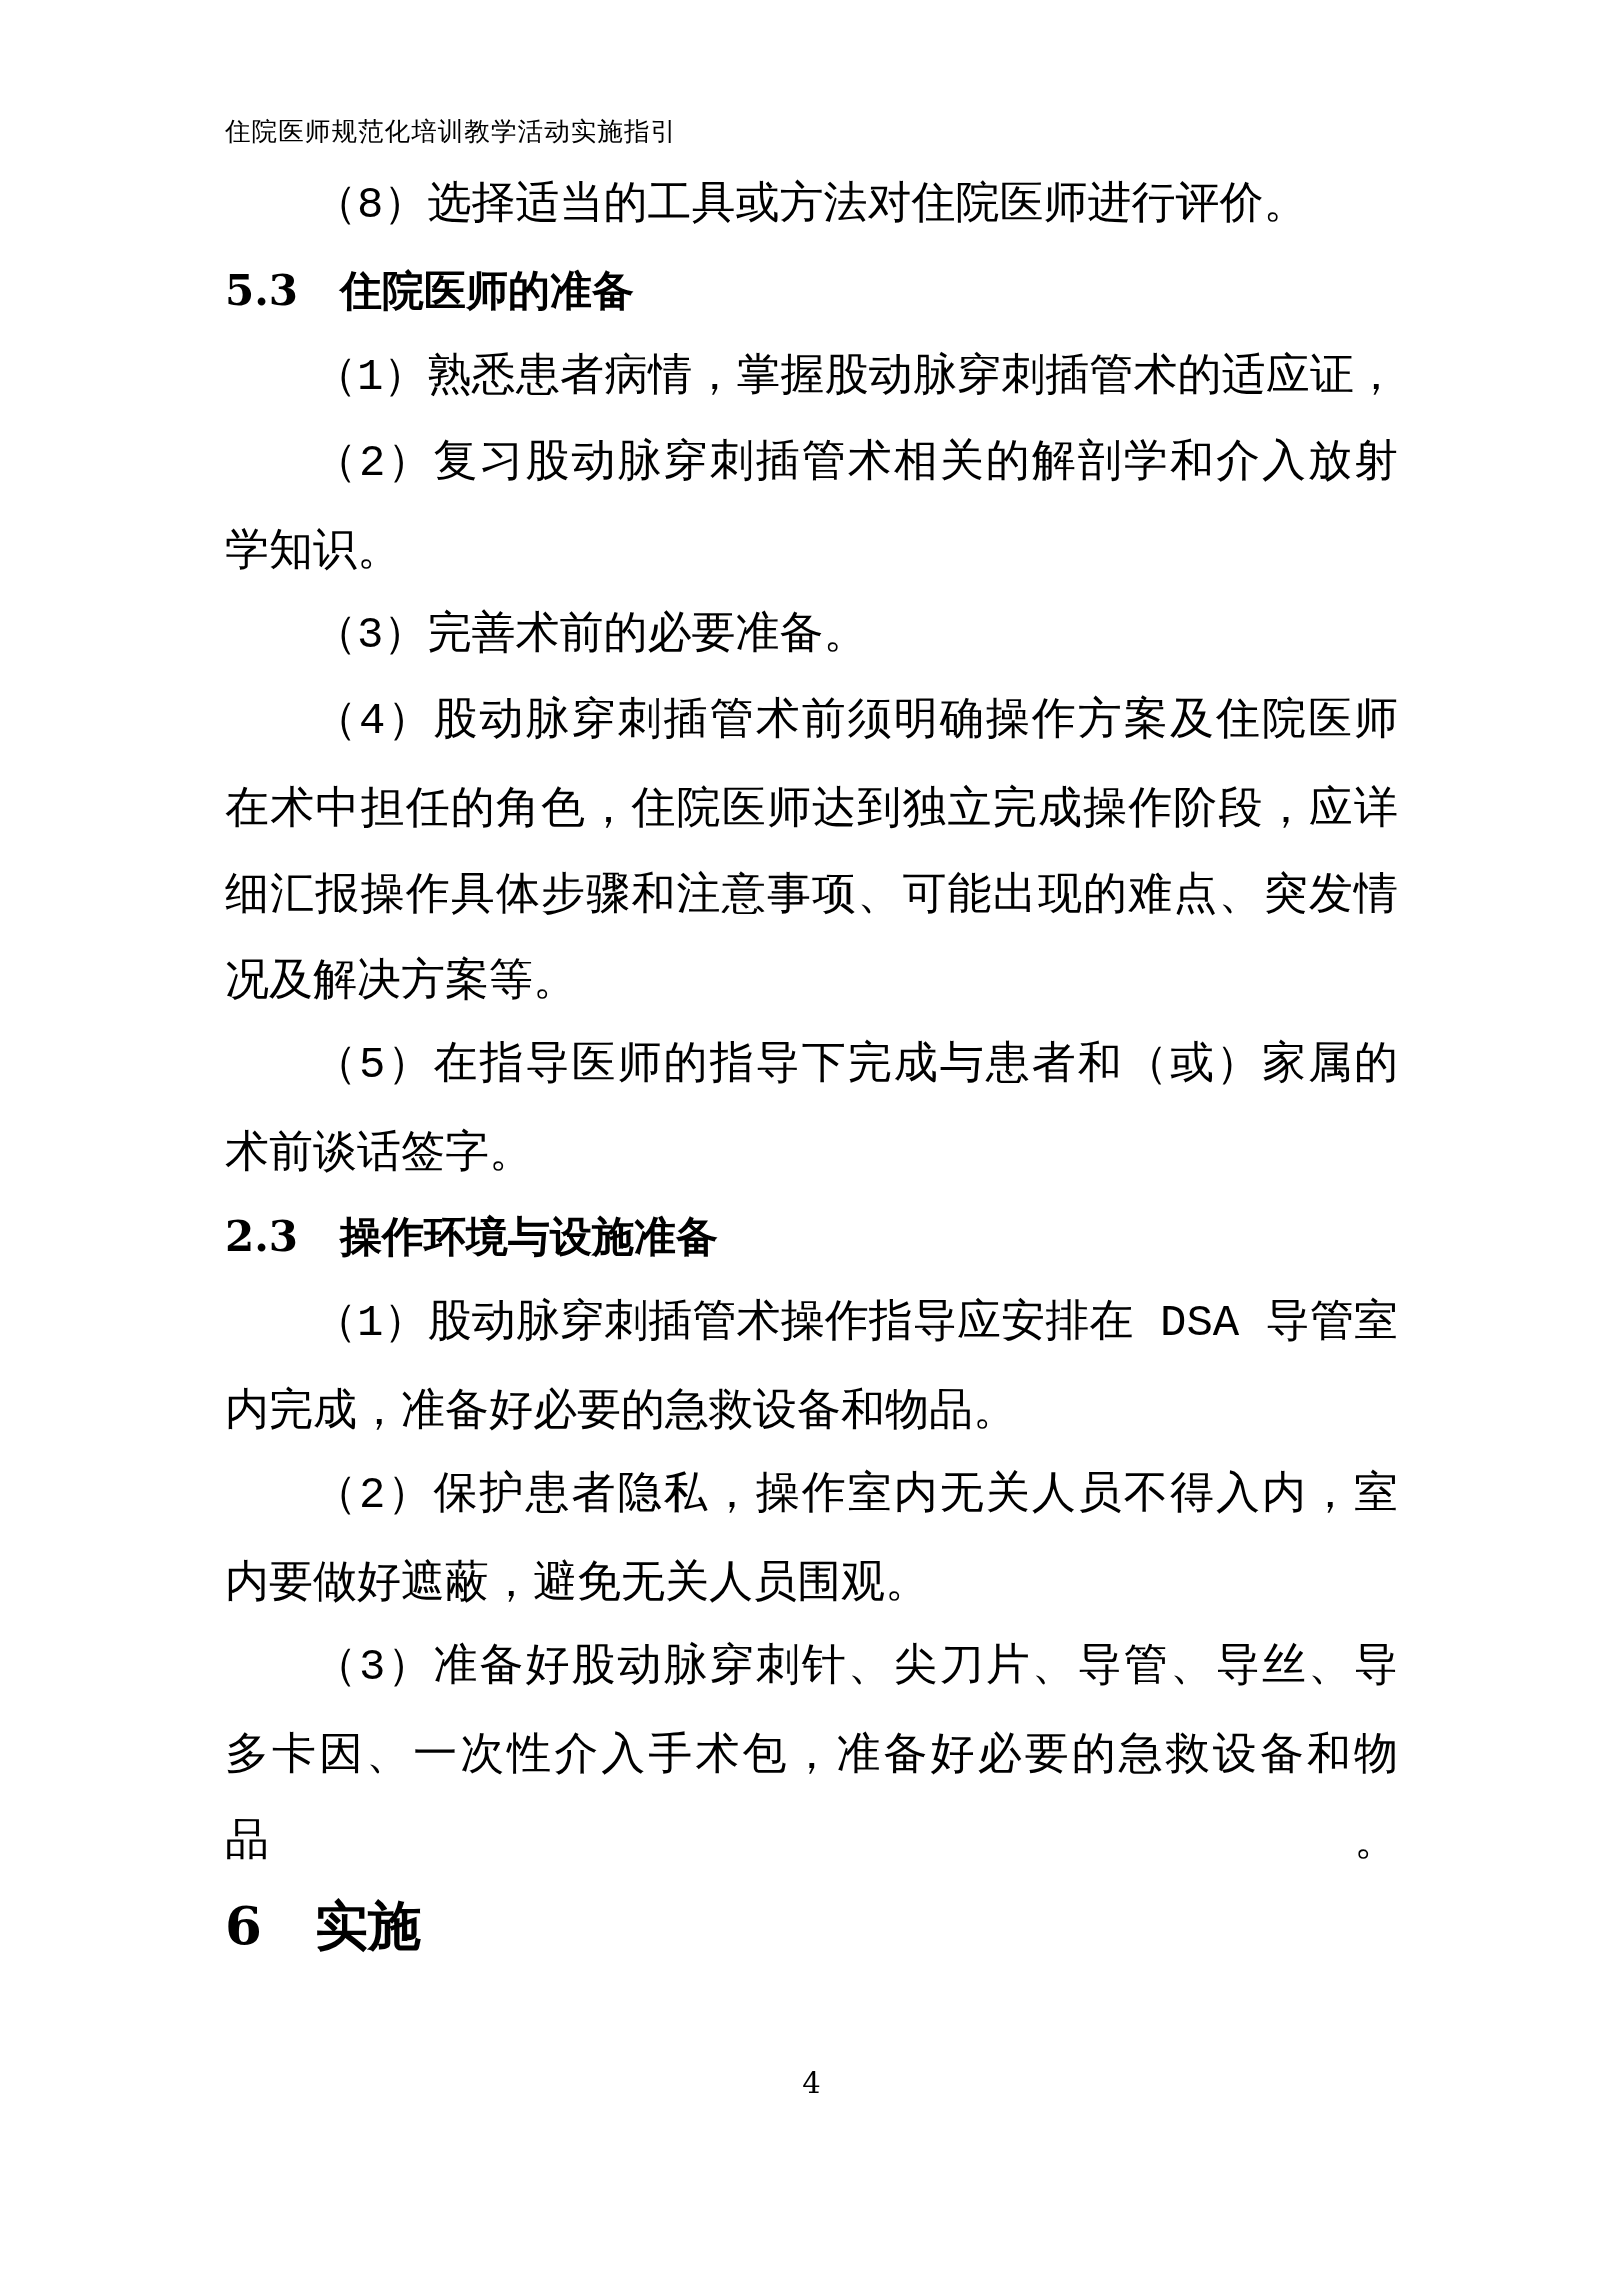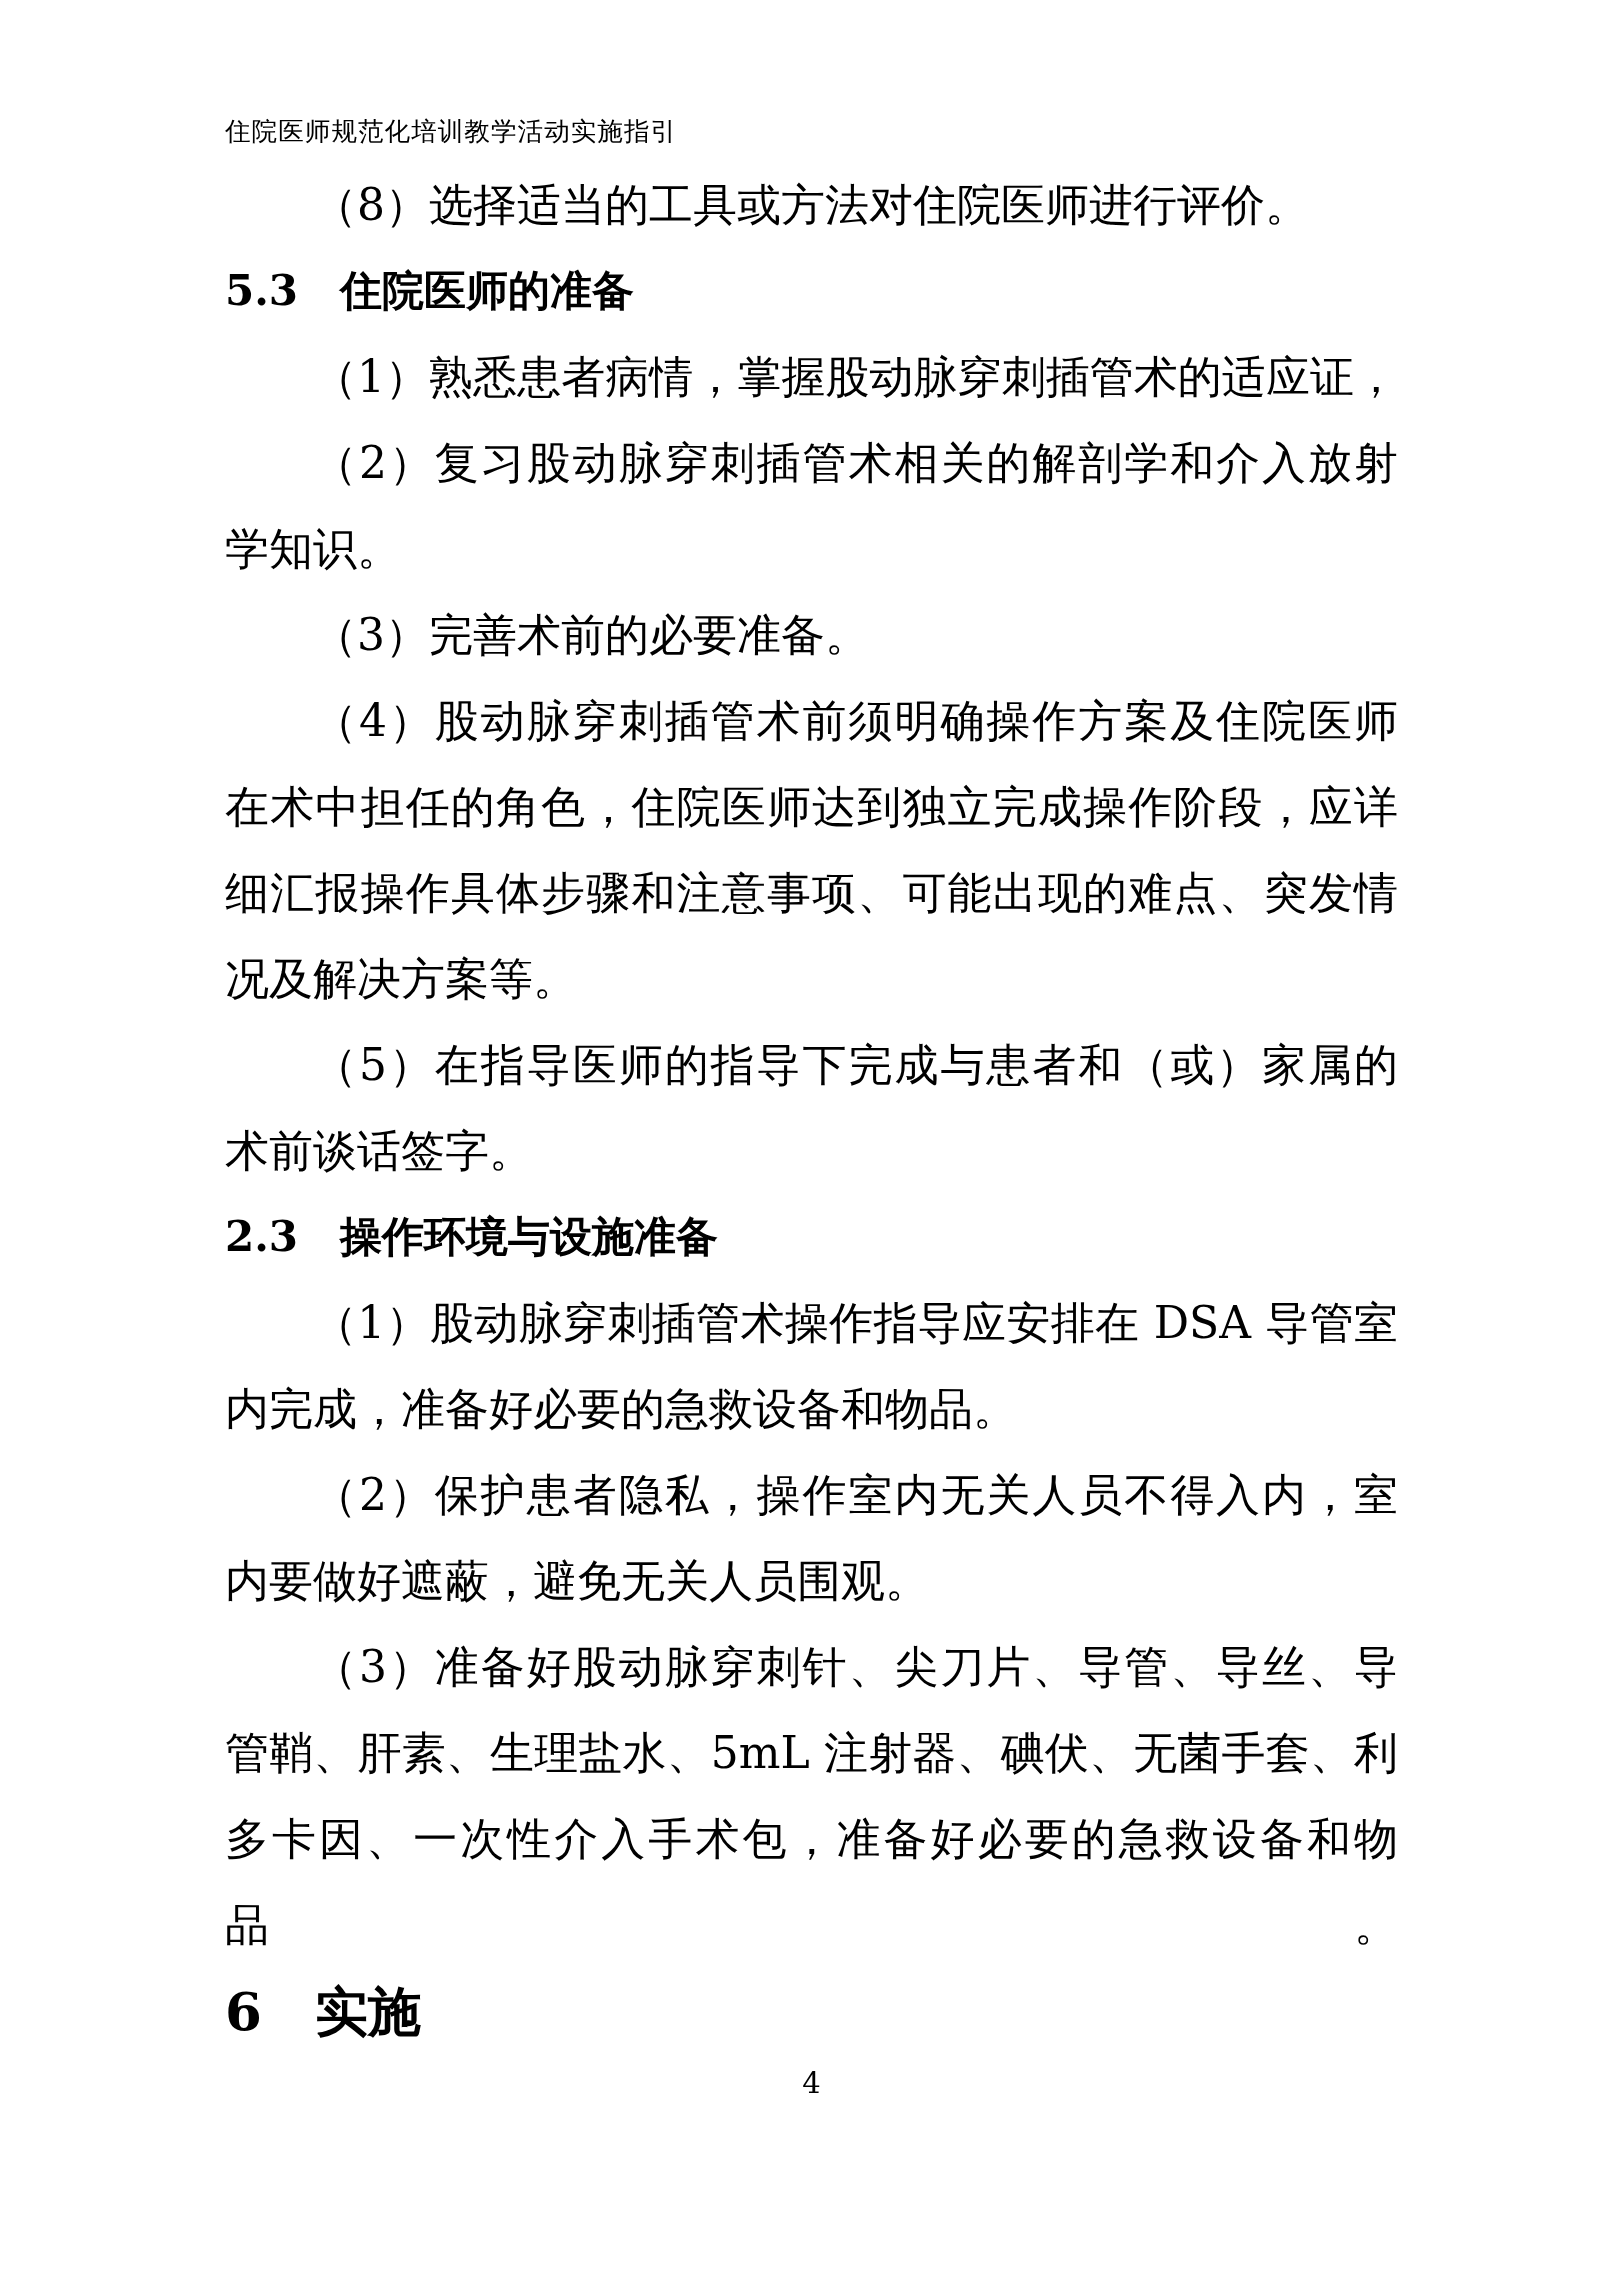--- a/index.html
+++ b/index.html
@@ -31,21 +31,21 @@
   .body-block { margin-top: 15px; }
   .line {
     font-size: 44px;
     line-height: 86px;
     text-align: justify;
     text-justify: inter-character;
     text-align-last: left;
     white-space: normal;
   }
   .line.fill { text-align-last: justify; }
-  .line.indent { text-indent: 88px; }
+  .line.indent { text-indent: 88px; font-family: Liberation Mono, monospace; }
   .line.heading {
     font-weight: 700;
     font-size: 42px;
     text-align: left;
     text-align-last: left;
   }
   .line.heading-l1 { font-size: 53px; }
   .page-footer {
     position: absolute;
     top: 2065px;
@@ -76,21 +76,20 @@
       <div class="line fill">细汇报操作具体步骤和注意事项、可能出现的难点、突发情</div>
       <div class="line">况及解决方案等。</div>
       <div class="line indent fill">（5）在指导医师的指导下完成与患者和（或）家属的</div>
       <div class="line">术前谈话签字。</div>
       <div class="line heading">2.3　操作环境与设施准备</div>
       <div class="line indent fill">（1）股动脉穿刺插管术操作指导应安排在 DSA 导管室</div>
       <div class="line">内完成，准备好必要的急救设备和物品。</div>
       <div class="line indent fill">（2）保护患者隐私，操作室内无关人员不得入内，室</div>
       <div class="line">内要做好遮蔽，避免无关人员围观。</div>
       <div class="line indent fill">（3）准备好股动脉穿刺针、尖刀片、导管、导丝、导</div>
-      <div class="line fill">管鞘、肝素、生理盐水、5mL 注射器、碘伏、无菌手套、利</div>
       <div class="line fill">多卡因、一次性介入手术包，准备好必要的急救设备和物品。</div>
       <div class="line heading heading-l1">6　实施</div>
     </div>
   </div>
 
   <div class="page-footer">4</div>
 </div>
 
 
 </body></html>

